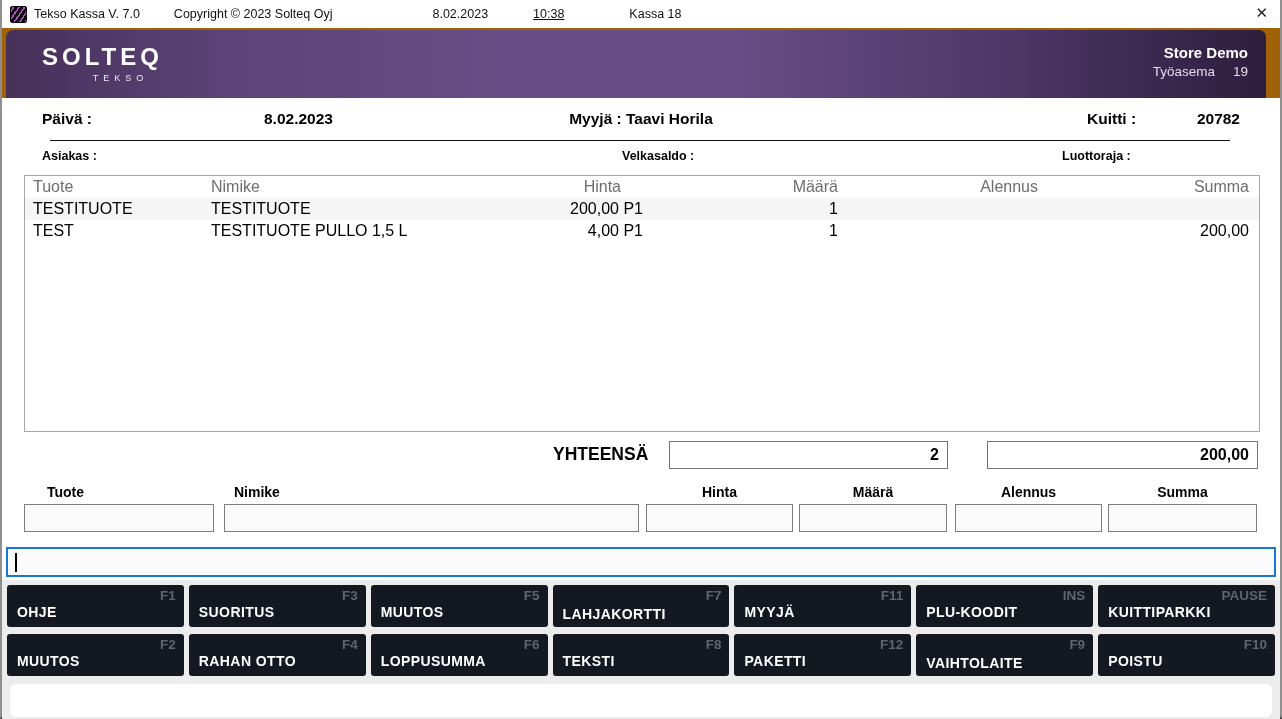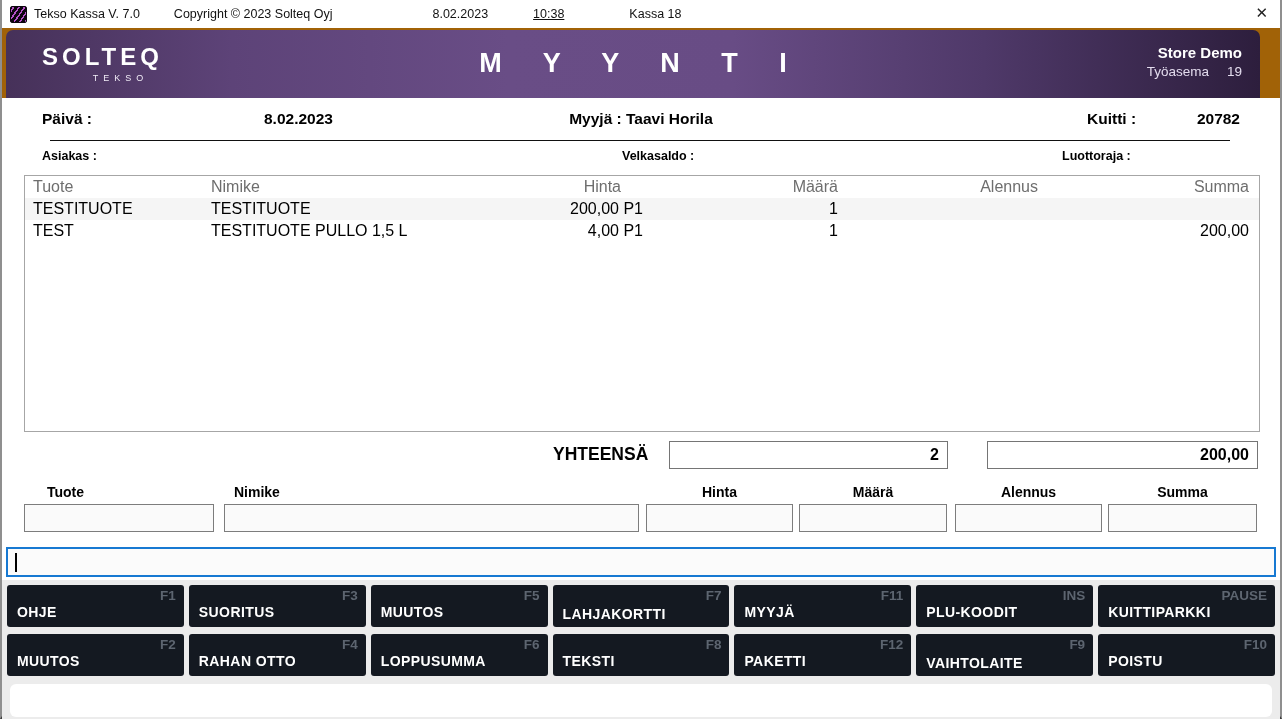--- a/index.html
+++ b/index.html
@@ -16,21 +16,21 @@
               background:repeating-linear-gradient(125deg,#0d060f 0 1.5px,#b452c6 1.5px 3px,#0d060f 3px 4.5px);
               border:1px solid #0d060f; }
   .tb-title { margin-right:34px; }
   .tb-copy  { margin-right:100px; }
   .tb-date  { margin-right:45px; }
   .tb-time  { margin-right:65px;text-decoration:underline; }
   .tb-close { position:absolute; right:12px; top:4px; font-size:15px; color:#222;
               cursor:default; line-height:18px; }
 
   
-  .header { height:68px; margin:2px 20px 0 4px; border-radius:7px 7px 0 0; position:relative;
+  .header { height:68px; margin:2px 14px 0 4px; border-radius:7px 7px 0 0; position:relative;
             background:linear-gradient(90deg,#463159 0%,#5d4378 18%,#694d86 40%,#684c85 58%,#4f3969 78%,#2d1e3d 100%); }
   .brand { position:absolute; left:36px; top:13px; color:#fff; }
   .brand-main { font-size:24px; font-weight:700; letter-spacing:4px; }
   .brand-sub  { font-size:9px; font-weight:400; letter-spacing:5px; text-align:center;
                 padding-left:36px; margin-top:2px; color:#f1ecf7; }
   .header-title { position:absolute; left:0; right:0; top:18px; text-align:center;
                   color:#fff; font-size:27px; font-weight:700; letter-spacing:17px; text-indent:17px; }
   .store-block { position:absolute; right:18px; top:14px; text-align:right; color:#fff; }
   .store-name { font-size:15px; font-weight:700; }
   .workstation { font-size:13.5px; margin-top:3px; color:#e3dcee; }
@@ -125,21 +125,20 @@
     <span class="tb-time">10:38</span>
     <span class="tb-register">Kassa 18</span>
     <span class="tb-close">✕</span>
   </div>
 
   <div class="header">
     <div class="brand">
       <div class="brand-main">SOLTEQ</div>
       <div class="brand-sub">TEKSO</div>
     </div>
-    <div class="header-title">M Y Y N T I</div>
     <div class="store-block">
       <div class="store-name">Store Demo</div>
       <div class="workstation">
         <span>Työasema</span><span class="ws-num">19</span>
       </div>
     </div>
   </div>
 
   <div class="main">
     <div class="info-row">

